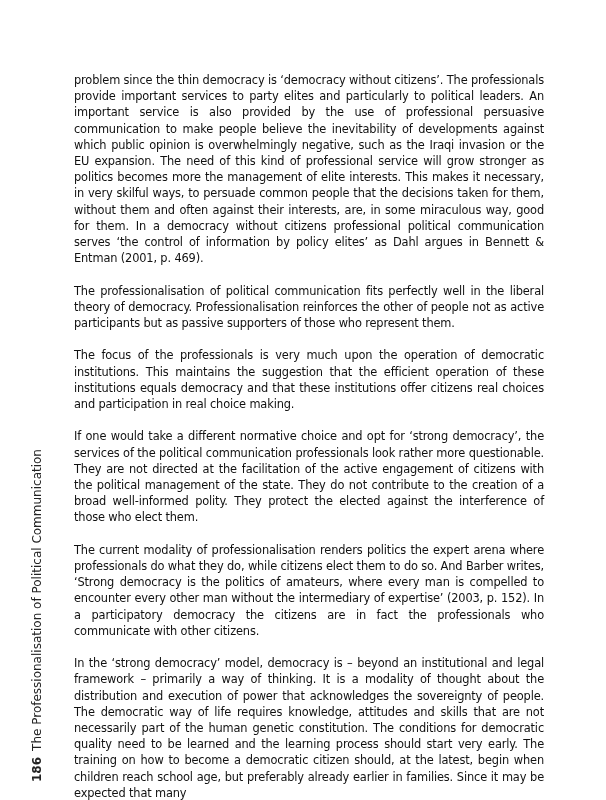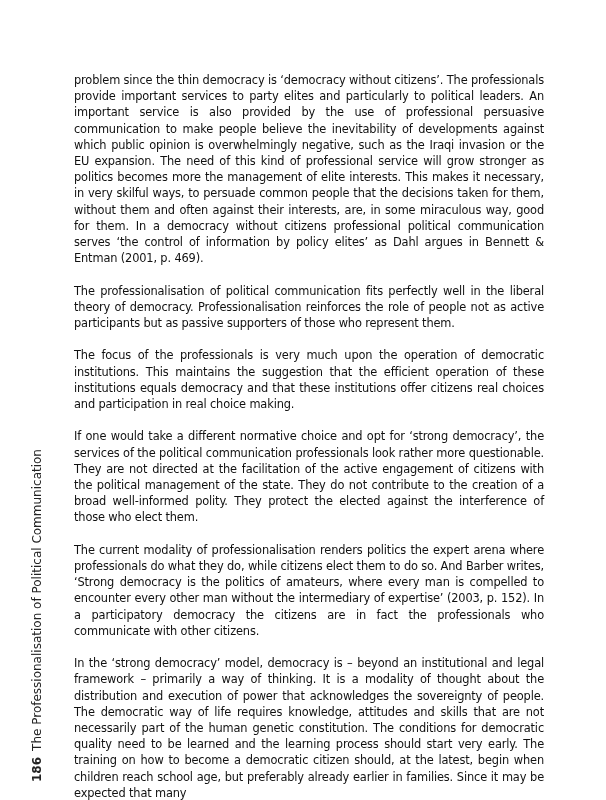--- a/index.html
+++ b/index.html
@@ -23,19 +23,19 @@
 </head>
 <body>
 
 <div class="page">
   <div class="running-head">
     <span class="num">186</span><span>The Professionalisation of Political Communication</span>
   </div>
 
   <div class="body-text">
     <p>problem since the thin democracy is ‘democracy without citizens’. The professionals provide important services to party elites and particularly to political leaders. An important service is also provided by the use of professional persuasive communication to make people believe the inevitability of developments against which public opinion is overwhelmingly negative, such as the Iraqi invasion or the EU expansion. The need of this kind of professional service will grow stronger as politics becomes more the management of elite interests. This makes it necessary, in very skilful ways, to persuade common people that the decisions taken for them, without them and often against their interests, are, in some miraculous way, good for them. In a democracy without citizens professional political communication serves ‘the control of information by policy elites’ as Dahl argues in Bennett &amp; Entman (2001, p. 469).</p>
-    <p>The professionalisation of political communication fits perfectly well in the liberal theory of democracy. Professionalisation reinforces the role of people not as active participants but as passive supporters of those who represent them.</p>
+    <p>The professionalisation of political communication fits perfectly well in the liberal theory of democracy. Professionalisation reinforces the other of people not as active participants but as passive supporters of those who represent them.</p>
     <p>The focus of the professionals is very much upon the operation of democratic institutions. This maintains the suggestion that the efficient operation of these institutions equals democracy and that these institutions offer citizens real choices and participation in real choice making.</p>
     <p>If one would take a different normative choice and opt for ‘strong democracy’, the services of the political communication professionals look rather more questionable. They are not directed at the facilitation of the active engagement of citizens with the political management of the state. They do not contribute to the creation of a broad well-informed polity. They protect the elected against the interference of those who elect them.</p>
     <p>The current modality of professionalisation renders politics the expert arena where professionals do what they do, while citizens elect them to do so. And Barber writes, ‘Strong democracy is the politics of amateurs, where every man is compelled to encounter every other man without the intermediary of expertise’ (2003, p. 152). In a participatory democracy the citizens are in fact the professionals who communicate with other citizens.</p>
     <p>In the ‘strong democracy’ model, democracy is – beyond an institutional and legal framework – primarily a way of thinking. It is a modality of thought about the distribution and execution of power that acknowledges the sovereignty of people. The democratic way of life requires knowledge, attitudes and skills that are not necessarily part of the human genetic constitution. The conditions for democratic quality need to be learned and the learning process should start very early. The training on how to become a democratic citizen should, at the latest, begin when children reach school age, but preferably already earlier in families. Since it may be expected that many</p>
   </div>
 </div>
 
 </body></html>

